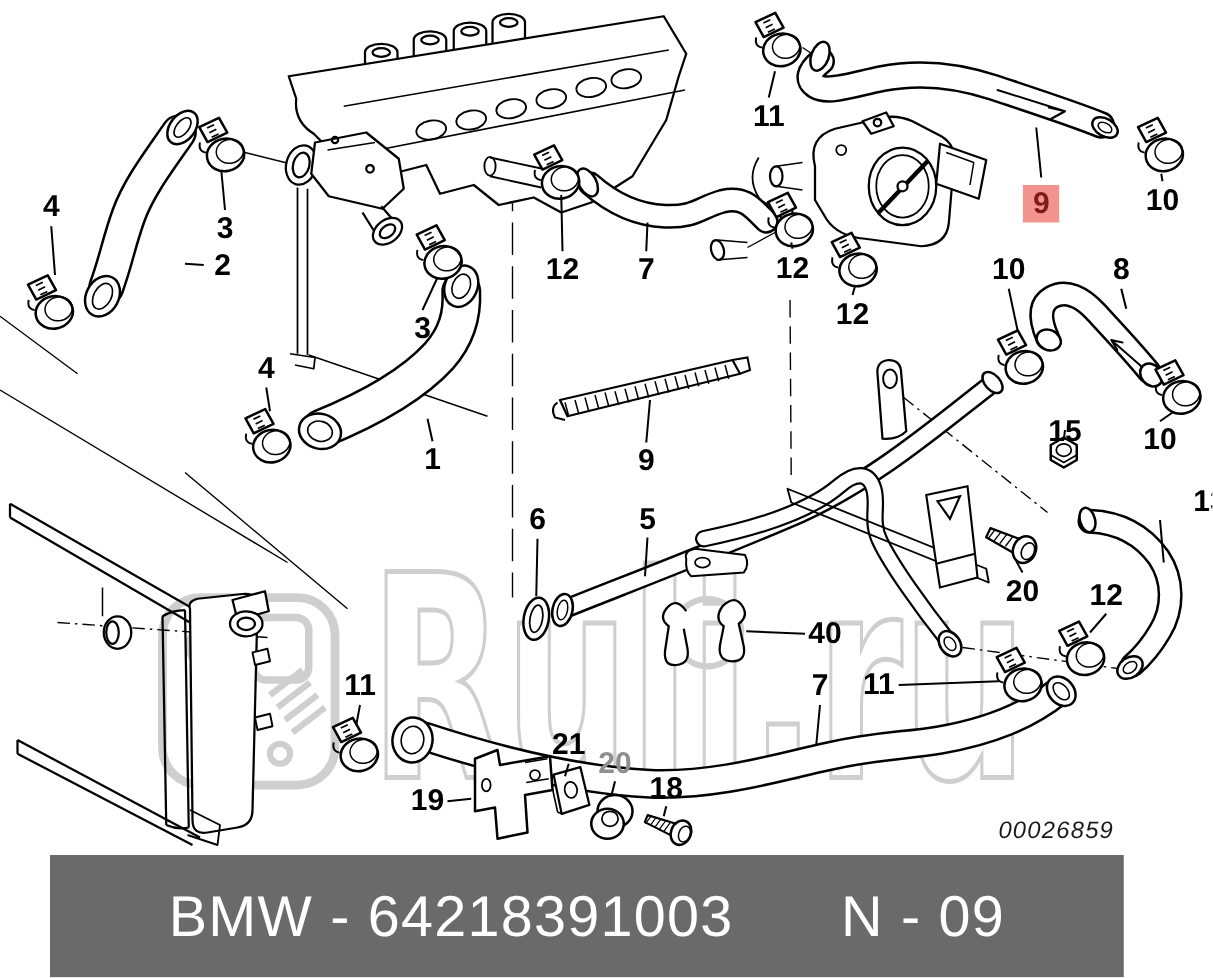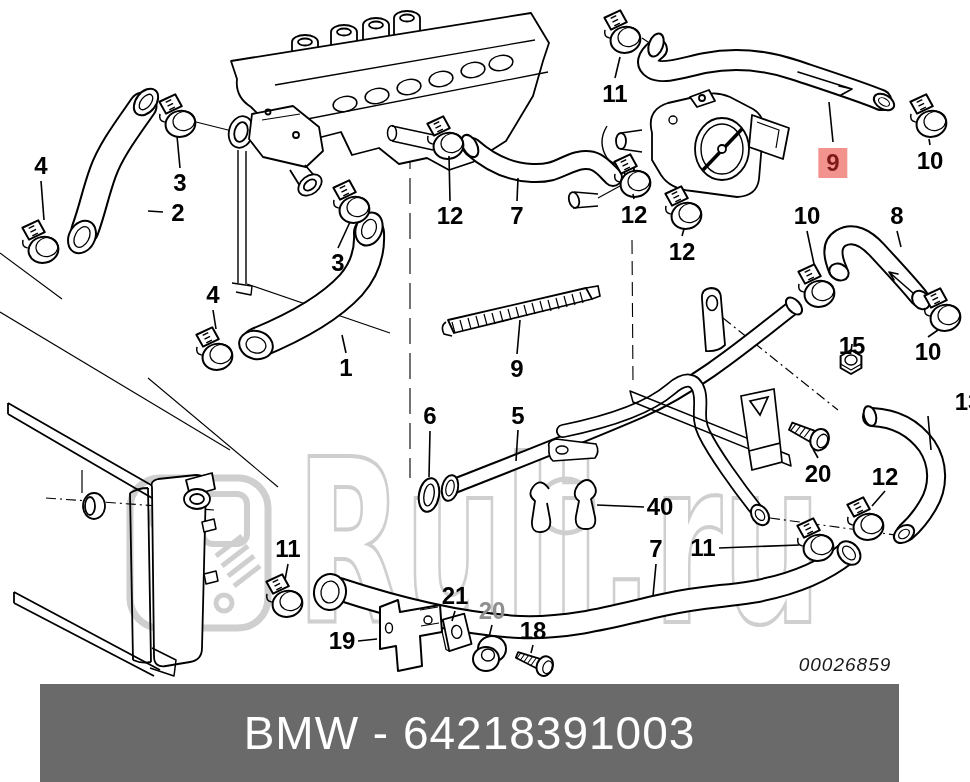--- a/index.html
+++ b/index.html
@@ -341,15 +341,16 @@
       <div class="part-label" style="left: 342px; top: 641px;">19</div>
       <div class="part-label" style="left: 455px; top: 596px;">21</div>
       <div class="part-label gray" style="left: 492px; top: 611px;">20</div>
       <div class="part-label" style="left: 533px; top: 631px;">18</div>
     </div>
 
 <div class="doc-number">00026859</div>
 
 <div class="bottom-bar">
   <span>BMW - 64218391003</span>
+  <span>N - 09</span>
 </div>
 
 </div>
 
 </body></html>

